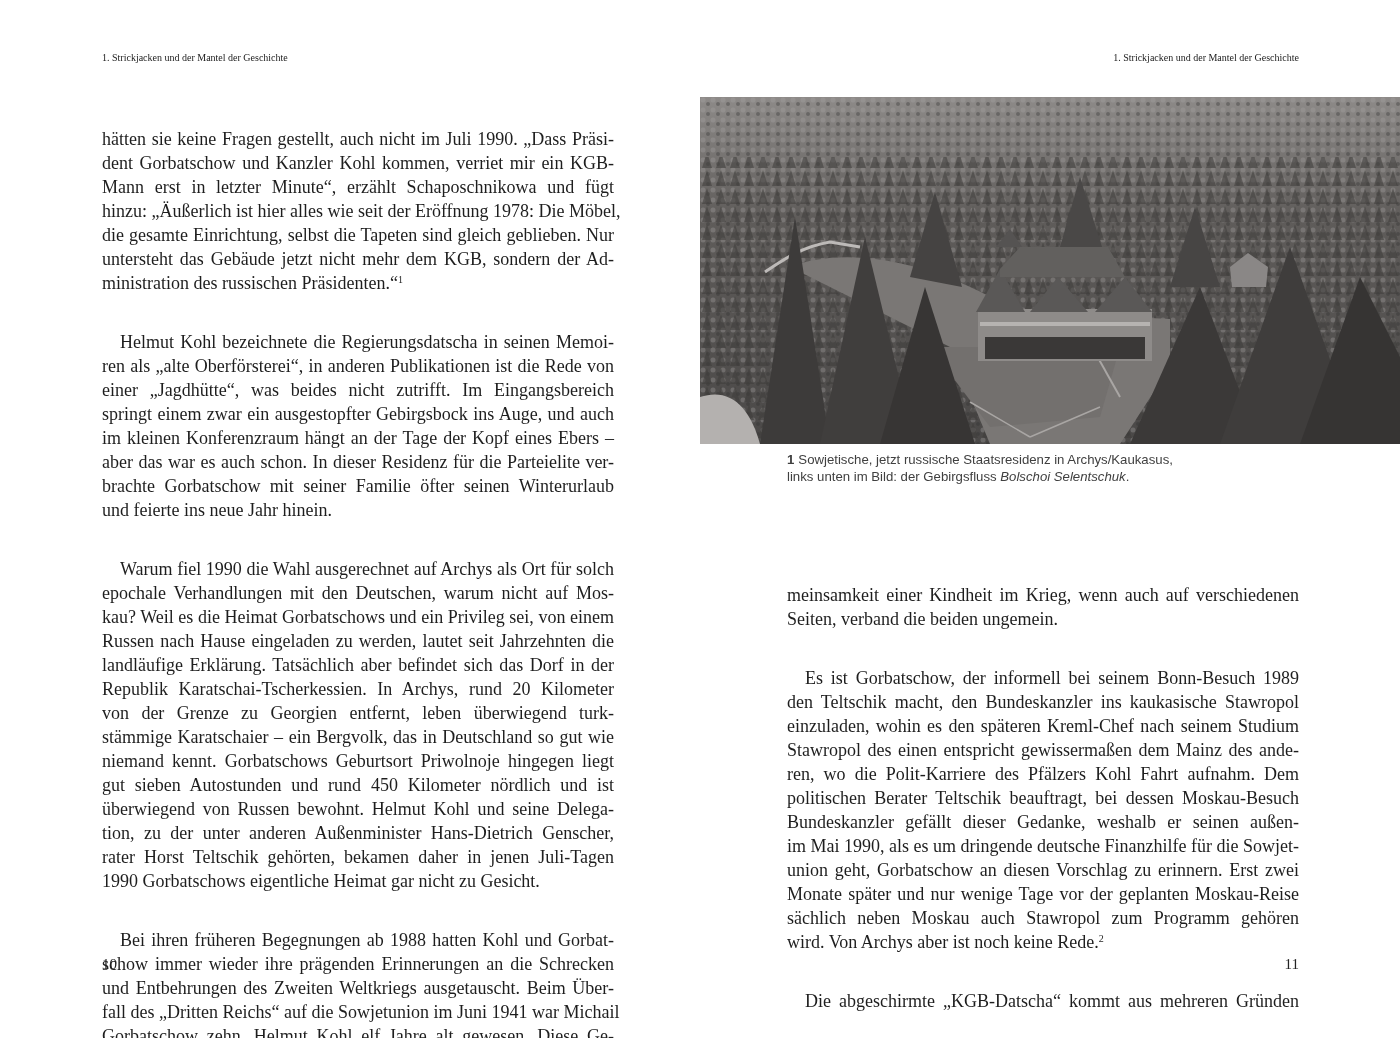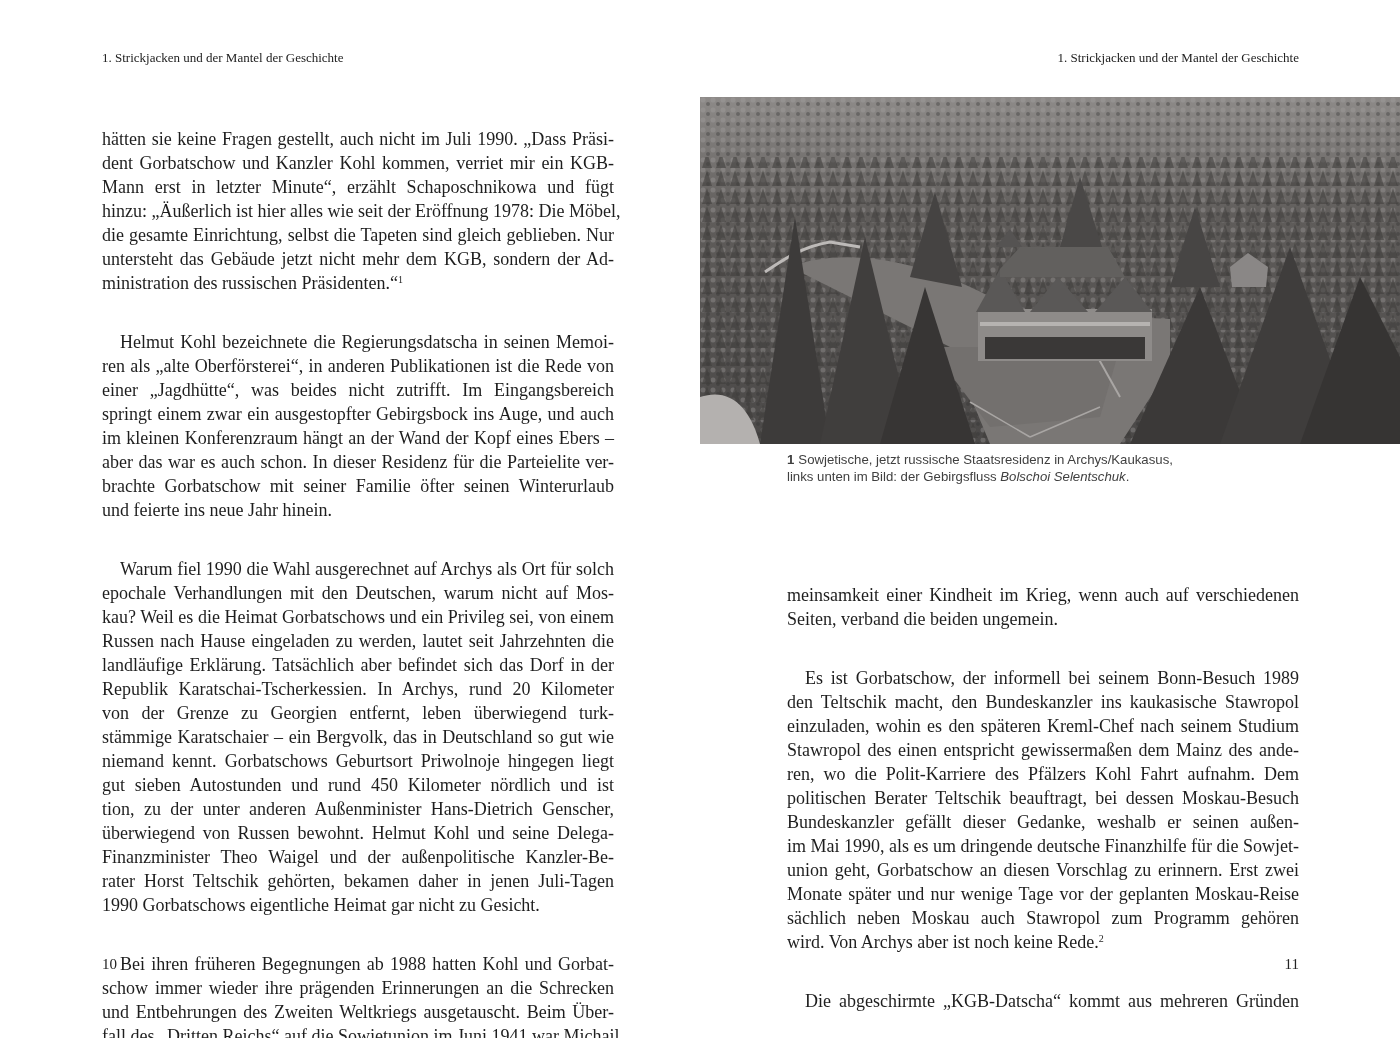--- a/index.html
+++ b/index.html
@@ -19,21 +19,21 @@
       position: absolute;
       top: 0;
       height: 1038px;
     }
     #page-left { left: 0; width: 700px; }
     #page-right { left: 700px; width: 700px; }
 
     .running-head {
       position: absolute;
       top: 49px;
-      font-size: 13px;
+      font-size: 10px;
       line-height: 18px;
       color: #222;
       white-space: nowrap;
     }
     #page-left .running-head { left: 102px; }
     #page-right .running-head { right: 101px; }
 
     .body-text {
       position: absolute;
       width: 512px;
@@ -117,39 +117,38 @@
         <span class="line">hinzu: „Äußerlich ist hier alles wie seit der Eröffnung 1978: Die Möbel,</span>
         <span class="line">die gesamte Einrichtung, selbst die Tapeten sind gleich geblieben. Nur</span>
         <span class="line">untersteht das Gebäude jetzt nicht mehr dem KGB, sondern der Ad-</span>
         <span class="line last">ministration des russischen Präsidenten.“<span class="fn">1</span></span>
       </p>
       <p>
         <span class="line first">Helmut Kohl bezeichnete die Regierungsdatscha in seinen Memoi-</span>
         <span class="line">ren als „alte Oberförsterei“, in anderen Publikationen ist die Rede von</span>
         <span class="line">einer „Jagdhütte“, was beides nicht zutrifft. Im Eingangsbereich</span>
         <span class="line">springt einem zwar ein ausgestopfter Gebirgsbock ins Auge, und auch</span>
-        <span class="line">im kleinen Konferenzraum hängt an der Wand der Kopf eines Ebers –</span>
+        <span class="line">im kleinen Konferenzraum hängt an der Tage der Kopf eines Ebers –</span>
         <span class="line">aber das war es auch schon. In dieser Residenz für die Parteielite ver-</span>
         <span class="line">brachte Gorbatschow mit seiner Familie öfter seinen Winterurlaub</span>
         <span class="line last">und feierte ins neue Jahr hinein.</span>
       </p>
       <p>
         <span class="line first">Warum fiel 1990 die Wahl ausgerechnet auf Archys als Ort für solch</span>
         <span class="line">epochale Verhandlungen mit den Deutschen, warum nicht auf Mos-</span>
         <span class="line">kau? Weil es die Heimat Gorbatschows und ein Privileg sei, von einem</span>
         <span class="line">Russen nach Hause eingeladen zu werden, lautet seit Jahrzehnten die</span>
         <span class="line">landläufige Erklärung. Tatsächlich aber befindet sich das Dorf in der</span>
         <span class="line">Republik Karatschai-Tscherkessien. In Archys, rund 20 Kilometer</span>
         <span class="line">von der Grenze zu Georgien entfernt, leben überwiegend turk-</span>
         <span class="line">stämmige Karatschaier – ein Bergvolk, das in Deutschland so gut wie</span>
         <span class="line">niemand kennt. Gorbatschows Geburtsort Priwolnoje hingegen liegt</span>
         <span class="line">gut sieben Autostunden und rund 450 Kilometer nördlich und ist</span>
+        <span class="line">überwiegend von Russen bewohnt. Helmut Kohl und seine Delega-</span>
         <span class="line">tion, zu der unter anderen Außenminister Hans-Dietrich Genscher,</span>
-        <span class="line">überwiegend von Russen bewohnt. Helmut Kohl und seine Delega-</span>
-        <span class="line">Finanzminister Theo Waigel und der außenpolitische Kanzler-Be-</span>
         <span class="line">rater Horst Teltschik gehörten, bekamen daher in jenen Juli-Tagen</span>
         <span class="line last">1990 Gorbatschows eigentliche Heimat gar nicht zu Gesicht.</span>
       </p>
       <p>
         <span class="line first">Bei ihren früheren Begegnungen ab 1988 hatten Kohl und Gorbat-</span>
         <span class="line">schow immer wieder ihre prägenden Erinnerungen an die Schrecken</span>
         <span class="line">und Entbehrungen des Zweiten Weltkriegs ausgetauscht. Beim Über-</span>
         <span class="line">fall des „Dritten Reichs“ auf die Sowjetunion im Juni 1941 war Michail</span>
         <span class="line">Gorbatschow zehn, Helmut Kohl elf Jahre alt gewesen. Diese Ge-</span>
       </p>

